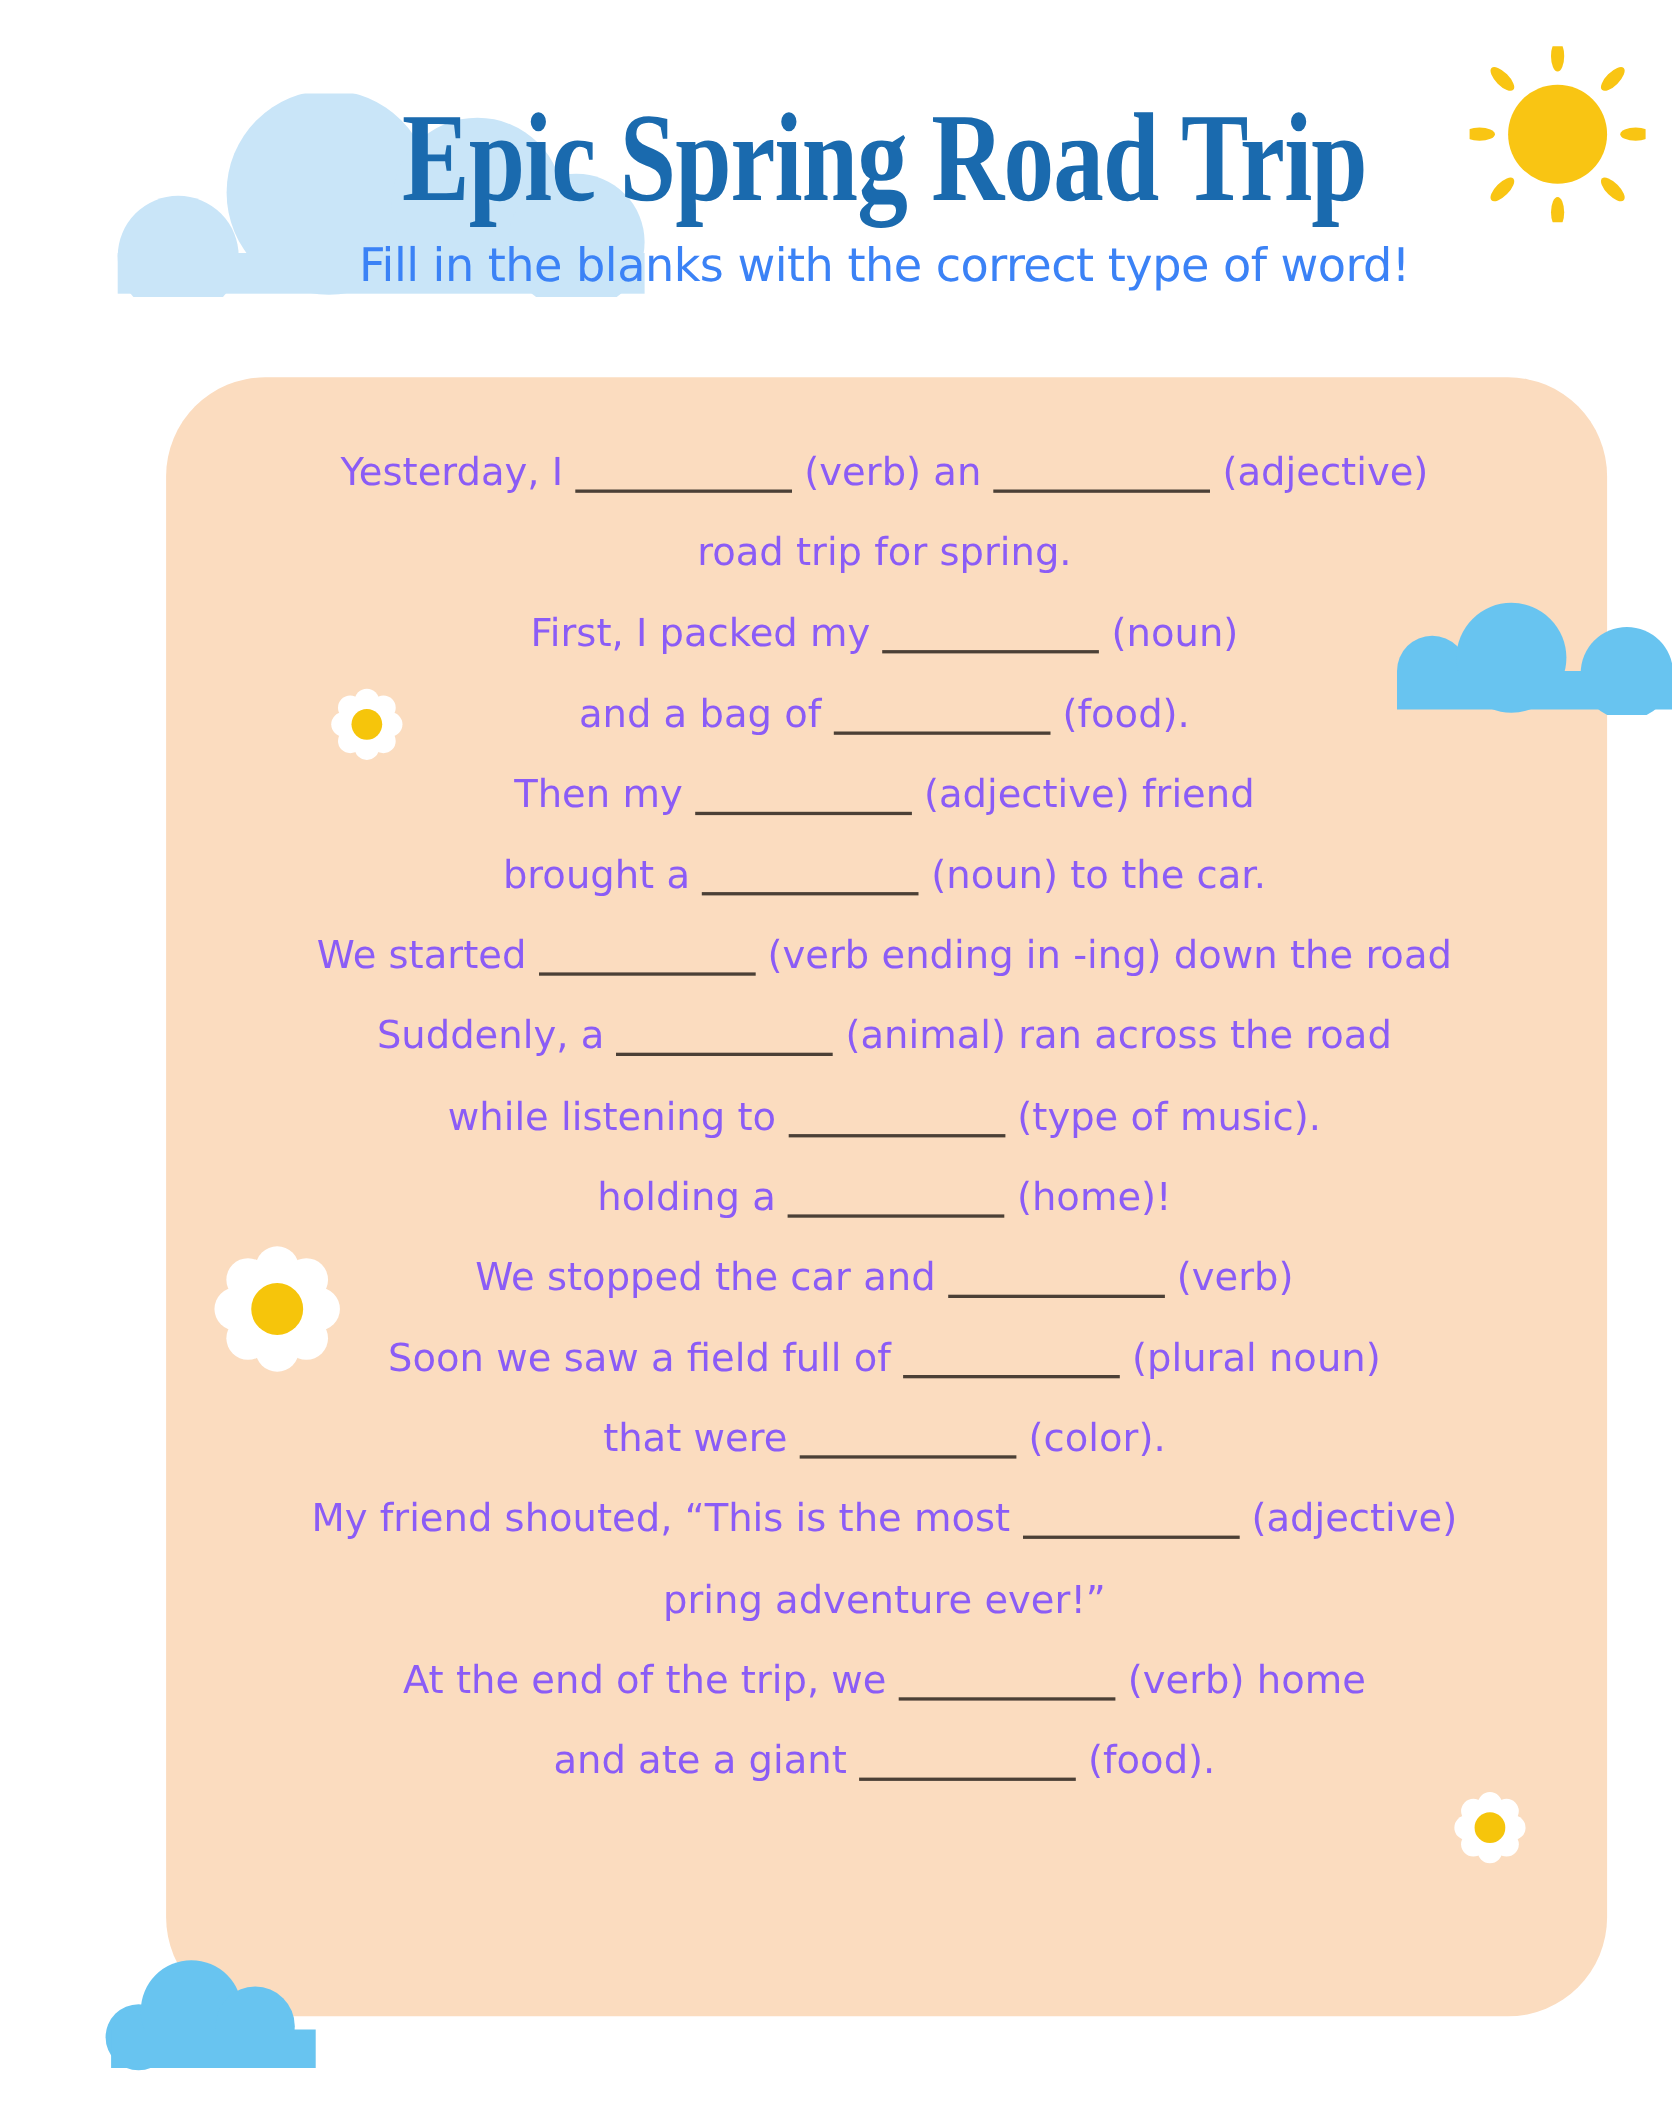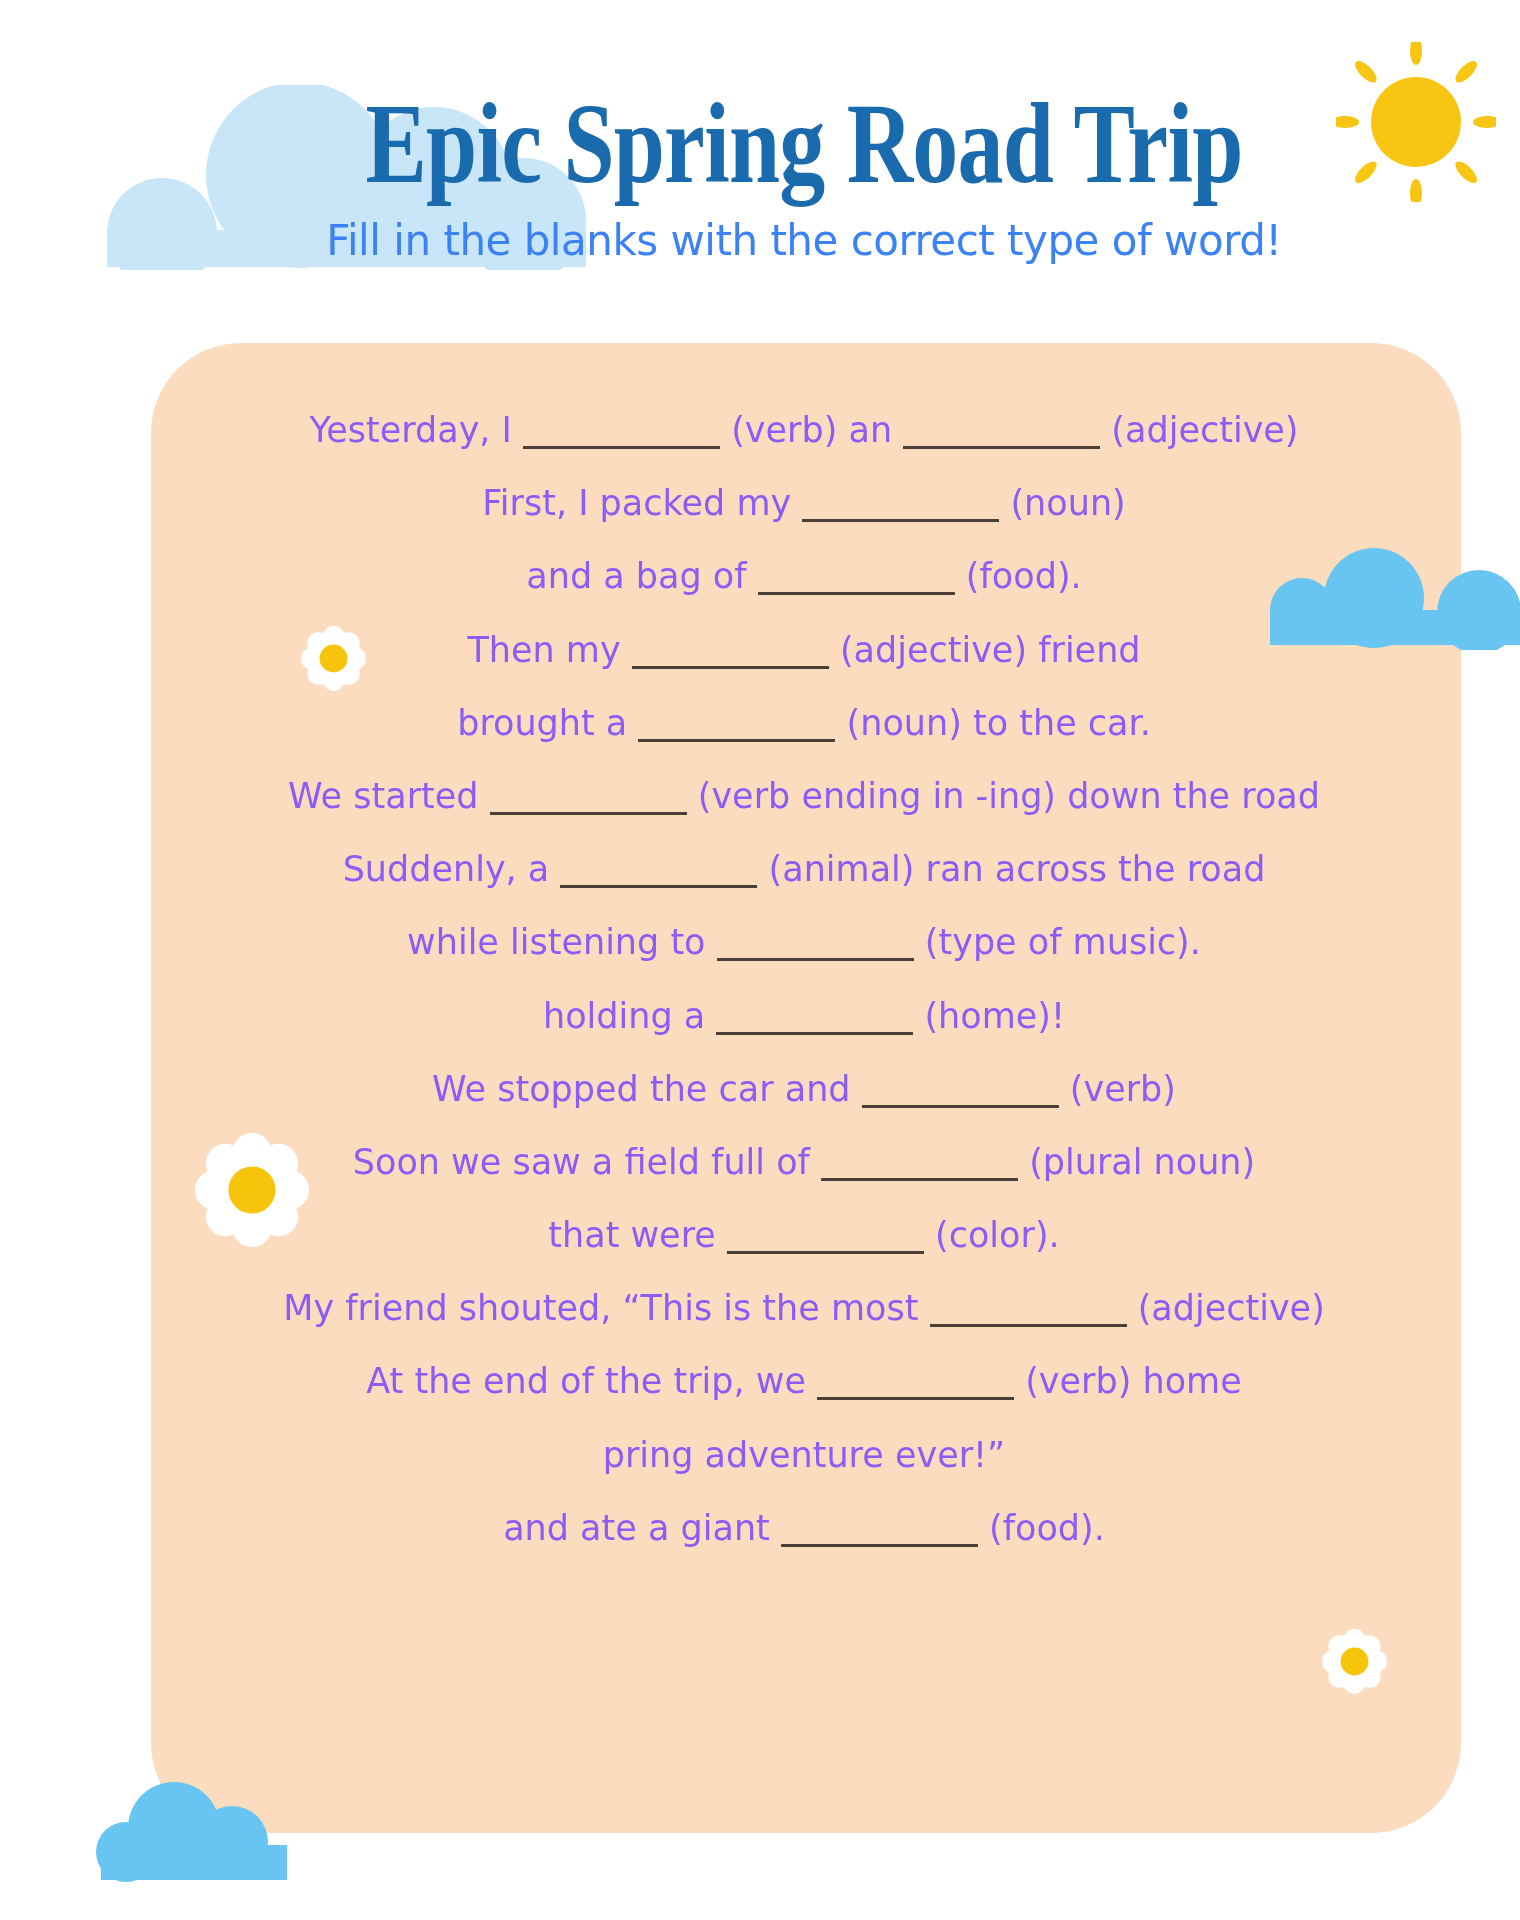--- a/index.html
+++ b/index.html
@@ -123,30 +123,31 @@
     <circle class="petal" cx="60" cy="98" r="20"></circle>
       <circle class="petal" cx="33" cy="87" r="20"></circle>
     <circle class="petal" cx="22" cy="60" r="20"></circle>
       <circle class="petal" cx="33" cy="33" r="20"></circle>
     <circle class="petal" cx="60" cy="60" r="28"></circle>
     <circle class="daisy-core" cx="60" cy="60" r="25"></circle>
   </svg>
 
   <div class="story">
       <div class="line"><span class="seg">Yesterday, I </span><span class="blank"></span><span class="seg"> (verb) an </span><span class="blank"></span><span class="seg"> (adjective)</span></div>
+      <div class="line"><span class="seg">road trip for spring.</span></div>
       <div class="line"><span class="seg">First, I packed my </span><span class="blank"></span><span class="seg"> (noun)</span></div>
       <div class="line"><span class="seg">and a bag of </span><span class="blank"></span><span class="seg"> (food).</span></div>
       <div class="line"><span class="seg">Then my </span><span class="blank"></span><span class="seg"> (adjective) friend</span></div>
       <div class="line"><span class="seg">brought a </span><span class="blank"></span><span class="seg"> (noun) to the car.</span></div>
       <div class="line"><span class="seg">We started </span><span class="blank"></span><span class="seg"> (verb ending in -ing) down the road</span></div>
       <div class="line"><span class="seg">Suddenly, a </span><span class="blank"></span><span class="seg"> (animal) ran across the road</span></div>
       <div class="line"><span class="seg">while listening to </span><span class="blank"></span><span class="seg"> (type of music).</span></div>
       <div class="line"><span class="seg">holding a </span><span class="blank"></span><span class="seg"> (home)!</span></div>
       <div class="line"><span class="seg">We stopped the car and </span><span class="blank"></span><span class="seg"> (verb)</span></div>
       <div class="line"><span class="seg">Soon we saw a field full of </span><span class="blank"></span><span class="seg"> (plural noun)</span></div>
       <div class="line"><span class="seg">that were </span><span class="blank"></span><span class="seg"> (color).</span></div>
       <div class="line"><span class="seg">My friend shouted, “This is the most </span><span class="blank"></span><span class="seg"> (adjective)</span></div>
+      <div class="line"><span class="seg">pring adventure ever!”</span></div>
       <div class="line"><span class="seg">At the end of the trip, we </span><span class="blank"></span><span class="seg"> (verb) home</span></div>
-      <div class="line"><span class="seg">pring adventure ever!”</span></div>
       <div class="line"><span class="seg">and ate a giant </span><span class="blank"></span><span class="seg"> (food).</span></div>
     </div>
 
 </div>
 
 </body></html>

